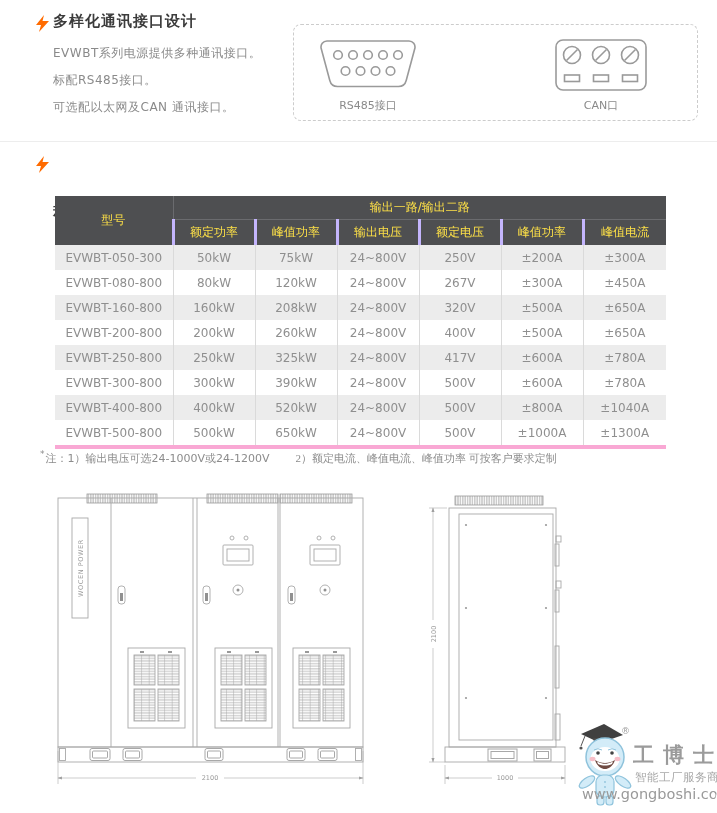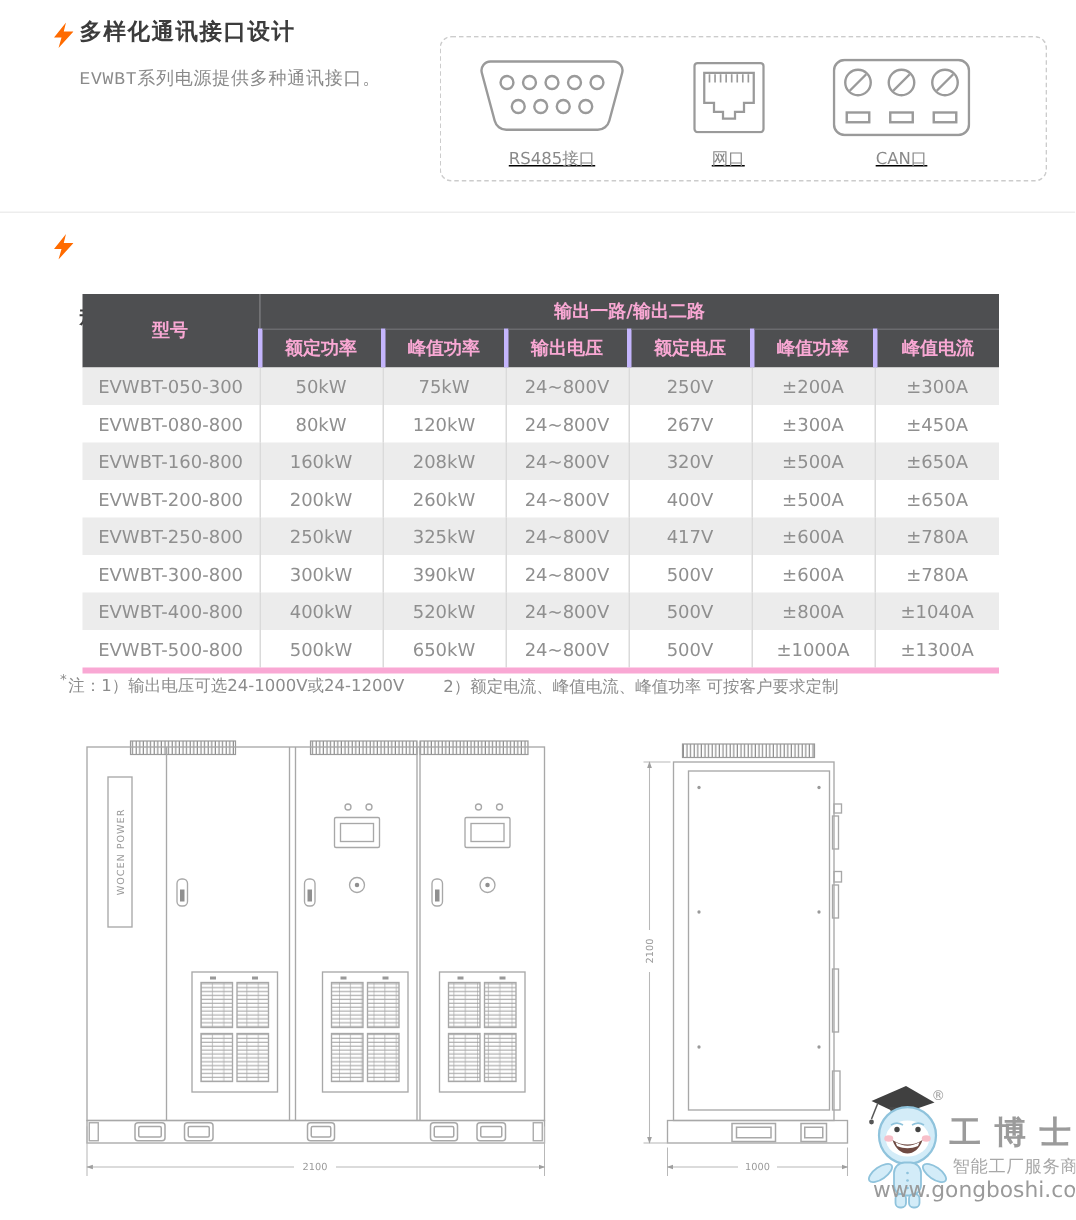--- a/index.html
+++ b/index.html
@@ -3,45 +3,45 @@
 <meta charset="utf-8">
 <style>
   html,body{margin:0;padding:0;background:#fff;}
   .page{position:relative;width:717px;height:813px;background:#ffffff;overflow:hidden;
         font-family:"DejaVu Sans","Liberation Sans",sans-serif;border-radius:23px;}
   
   .bolt{position:absolute;width:13px;height:17px;}
   .sec-title{position:absolute;font-weight:bold;color:#3c3c3c;}
   .t1{left:53px;top:12px;font-size:15px;letter-spacing:1px;}
   .t2{left:53px;top:154px;font-size:14px;letter-spacing:1px;margin-top:48px;}
-  .comm-lines{position:absolute;left:53px;top:40px;font-family:Liberation Mono, monospace;}
+  .comm-lines{position:absolute;left:53px;top:40px;}
   .comm-line{font-size:12px;color:#8a8a8a;line-height:27px;letter-spacing:0.5px;}
   .divider{position:absolute;left:0;top:141px;width:717px;height:1px;background:#ededed;}
   
   .dash-box{position:absolute;left:293px;top:24px;width:405px;height:97px;border:1px dashed #cccccc;
             border-radius:8px;box-sizing:border-box;display:flex;align-items:center;
-            padding:4px 50px 0 26px;justify-content:space-between;text-decoration:underline;}
+            padding:4px 50px 0 26px;justify-content:space-between;}
   .port-group{display:flex;flex-direction:column;align-items:center;}
   .port-icon-box{height:56px;display:flex;align-items:center;}
   .port-label{font-size:11px;color:#8a8a8a;margin-top:5px;}
   
   .spec-wrap{position:absolute;left:55px;top:196px;}
   table.spec{table-layout:fixed;width:611px;border-collapse:collapse;}
   .spec th,.spec td{padding:0;}
-  .spec thead th{background:#4e4f51;color:#f9a8d4;font-weight:bold;font-size:12px;border:none;}
+  .spec thead th{background:#4e4f51;color:#fde047;font-weight:normal;font-size:12px;border:none;}
   .spec thead tr:first-child th{height:23px;}
   .spec thead tr.subhead th{height:25px;border-top:1px solid #6a6b6e;border-left:3px solid #c4b5fd;}
   .spec thead th.group-h{border-left:1px solid #6a6b6e;}
   .spec tbody td{height:25px;text-align:center;font-size:12px;color:#8f8f8f;border-right:1px solid #dadada;}
   .spec tbody td:last-child{border-right:none;}
   .spec tbody tr.alt{background:#ececec;}
   .spec tbody tr:last-child td{border-bottom:4px solid #f9a8d4;}
   .note{position:absolute;left:40px;top:449px;font-size:11px;color:#8c8c8c;white-space:nowrap;}
   .note .star{font-size:9px;vertical-align:super;margin-right:1px;}
-  .note .n2{margin-left:26px;}
+  .note .n2{margin-left:26px;font-family:Liberation Serif, serif;}
   
   .drawing{position:absolute;left:42px;top:486px;}
   
   .watermark{position:absolute;left:575px;top:720px;width:142px;height:90px;z-index:5;}
   .wm-r{position:absolute;left:46px;top:6px;font-size:9px;color:#a0a0a0;}
   .wm-brand{position:absolute;left:58px;top:21px;font-size:21px;font-weight:bold;color:#9b9b9b;
             letter-spacing:9px;font-family:"DejaVu Serif","Liberation Serif",serif;white-space:nowrap;}
   .wm-tag{position:absolute;left:60px;top:50px;font-size:11.5px;color:#a8a8a8;letter-spacing:0.5px;white-space:nowrap;}
   .wm-url{position:absolute;left:7px;top:66px;font-size:14.5px;color:#9a9a9a;white-space:nowrap;}
 </style>
@@ -49,20 +49,22 @@
 <body>
 
 <div class="page">
 
   <svg class="bolt" style="left:36px;top:15px;" viewBox="0 0 13 17">
     <polygon points="8,0 0,10 5,10 3,17 13,6 6.5,6" fill="#ff6b00"></polygon>
   </svg>
   <div class="sec-title t1">多样化通讯接口设计</div>
   <div class="comm-lines">
       <div class="comm-line">EVWBT系列电源提供多种通讯接口。</div>
+      <div class="comm-line">标配RS485接口。</div>
+      <div class="comm-line">可选配以太网及CAN 通讯接口。</div>
     </div>
 
   <div class="dash-box">
     <div class="port-group">
       <div class="port-icon-box">
         <svg width="96" height="54" viewBox="0 0 96 54">
           <g fill="none" stroke="#9a9a9a" stroke-width="1.6">
             <path d="M7,3 H89 a6,6 0 0 1 5.8,7.5 l-8.6,32 a8,8 0 0 1 -7.7,6 H17.5 a8,8 0 0 1 -7.7,-6 L1.2,10.5 A6,6 0 0 1 7,3 Z"></path>
             <circle cx="18" cy="17" r="4.3"></circle>
               <circle cx="33" cy="17" r="4.3"></circle>
@@ -70,41 +72,20 @@
               <circle cx="63" cy="17" r="4.3"></circle>
               <circle cx="78" cy="17" r="4.3"></circle>
             <circle cx="25.5" cy="33" r="4.3"></circle>
               <circle cx="40.5" cy="33" r="4.3"></circle>
               <circle cx="55.5" cy="33" r="4.3"></circle>
               <circle cx="70.5" cy="33" r="4.3"></circle>
           </g>
         </svg>
       </div>
       <div class="port-label">RS485接口</div>
-    </div>
-    <div class="port-group">
-      <div class="port-icon-box">
-        <svg width="48" height="48" viewBox="0 0 48 48">
-          <g fill="none" stroke="#9a9a9a" stroke-width="1.5">
-            <rect x="1" y="1" width="46" height="46" rx="2"></rect>
-            <path d="M7.5,7.5 H40.5 V27.5 H34 V33.5 H28 V38 H20 V33.5 H14 V27.5 H7.5 Z"></path>
-            <g stroke-width="1.1">
-              <line x1="11" y1="8.5" x2="11" y2="14"></line>
-                <line x1="14.7" y1="8.5" x2="14.7" y2="14"></line>
-              <line x1="18.4" y1="8.5" x2="18.4" y2="14"></line>
-                <line x1="22.1" y1="8.5" x2="22.1" y2="14"></line>
-              <line x1="25.8" y1="8.5" x2="25.8" y2="14"></line>
-                <line x1="29.5" y1="8.5" x2="29.5" y2="14"></line>
-              <line x1="33.2" y1="8.5" x2="33.2" y2="14"></line>
-                <line x1="36.9" y1="8.5" x2="36.9" y2="14"></line>
-            </g>
-          </g>
-        </svg>
-      </div>
-      <div class="port-label">网口</div>
     </div>
     <div class="port-group">
       <div class="port-icon-box">
         <svg width="92" height="52" viewBox="0 0 92 52">
           <g fill="none" stroke="#9a9a9a" stroke-width="1.6">
             <rect x="1" y="1" width="90" height="50" rx="7"></rect>
             <circle cx="17" cy="16" r="8.5"></circle>
               <line x1="11.5" y1="21.5" x2="22.5" y2="10.5"></line>
             <circle cx="46" cy="16" r="8.5"></circle>
               <line x1="40.5" y1="21.5" x2="51.5" y2="10.5"></line>

